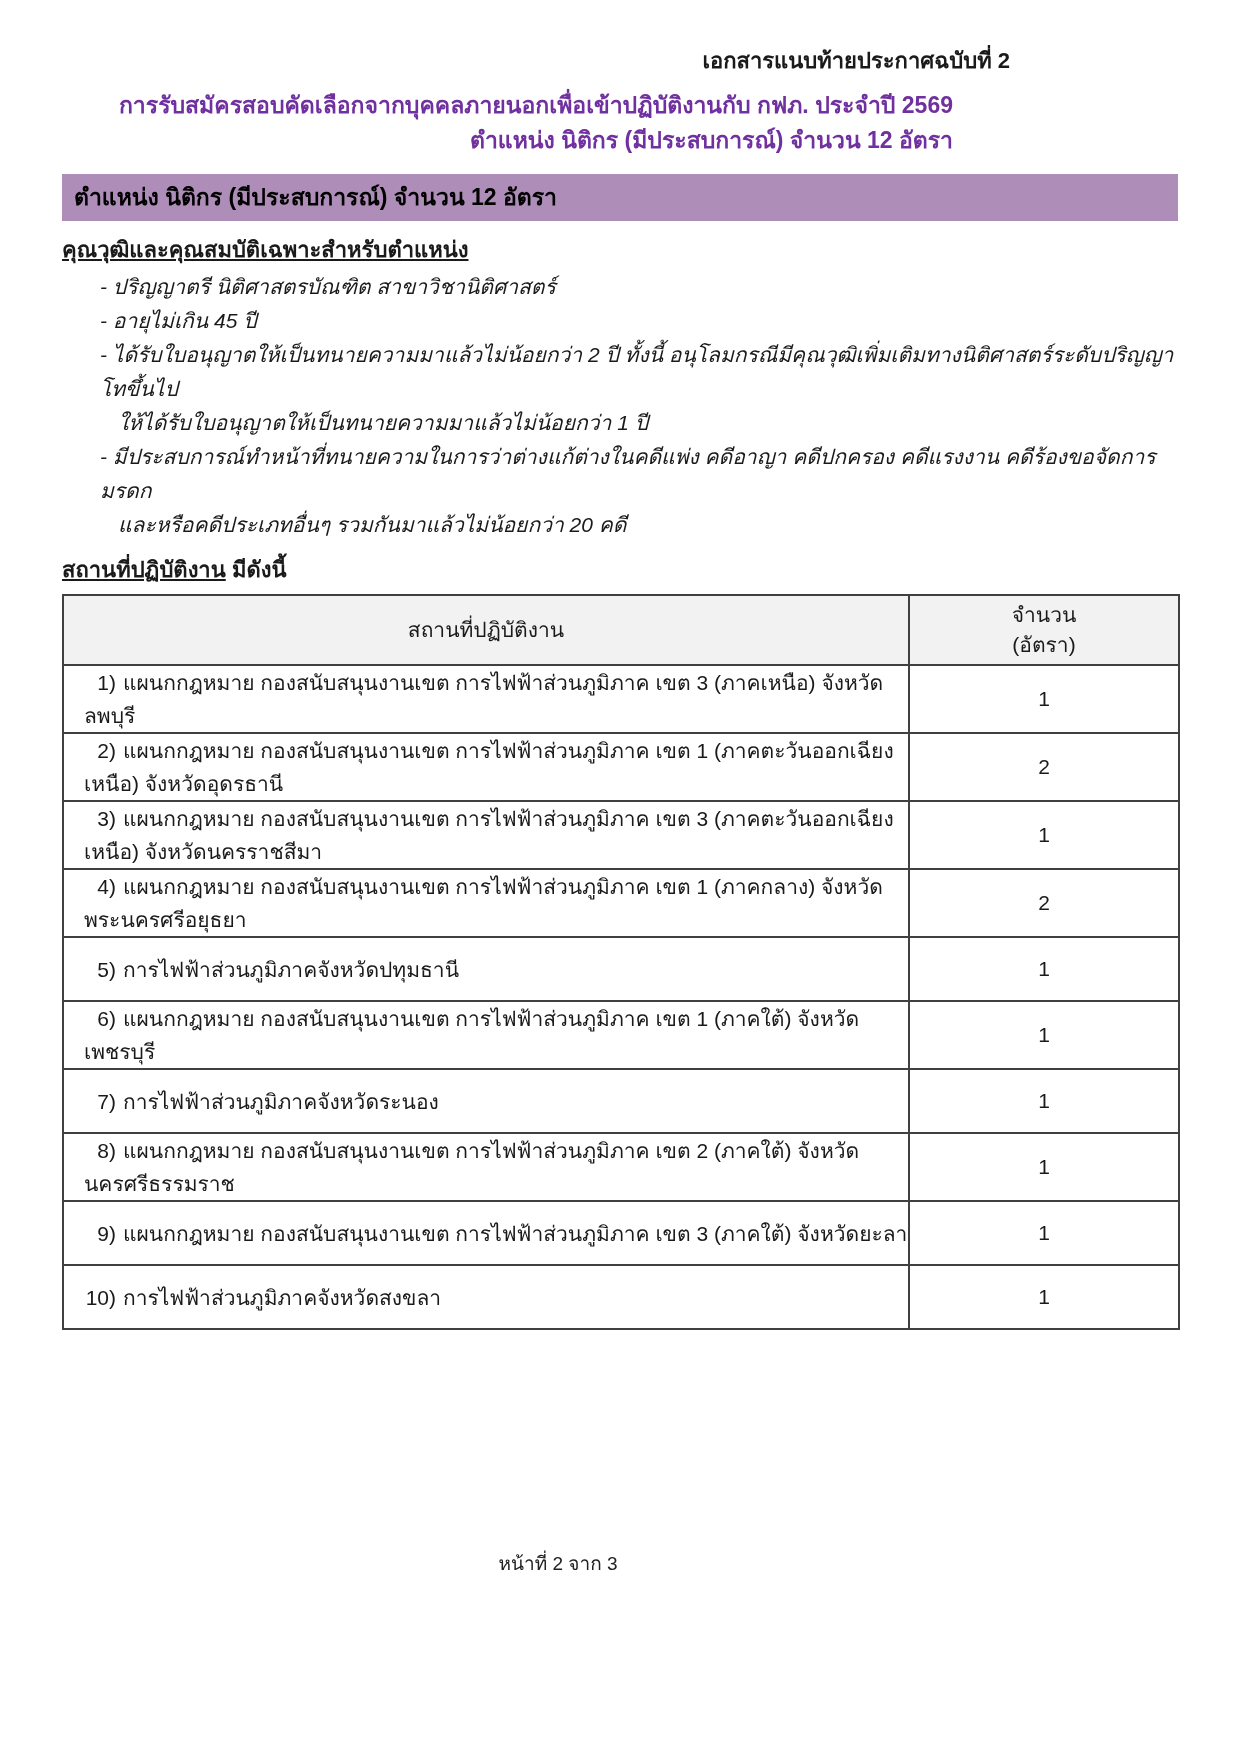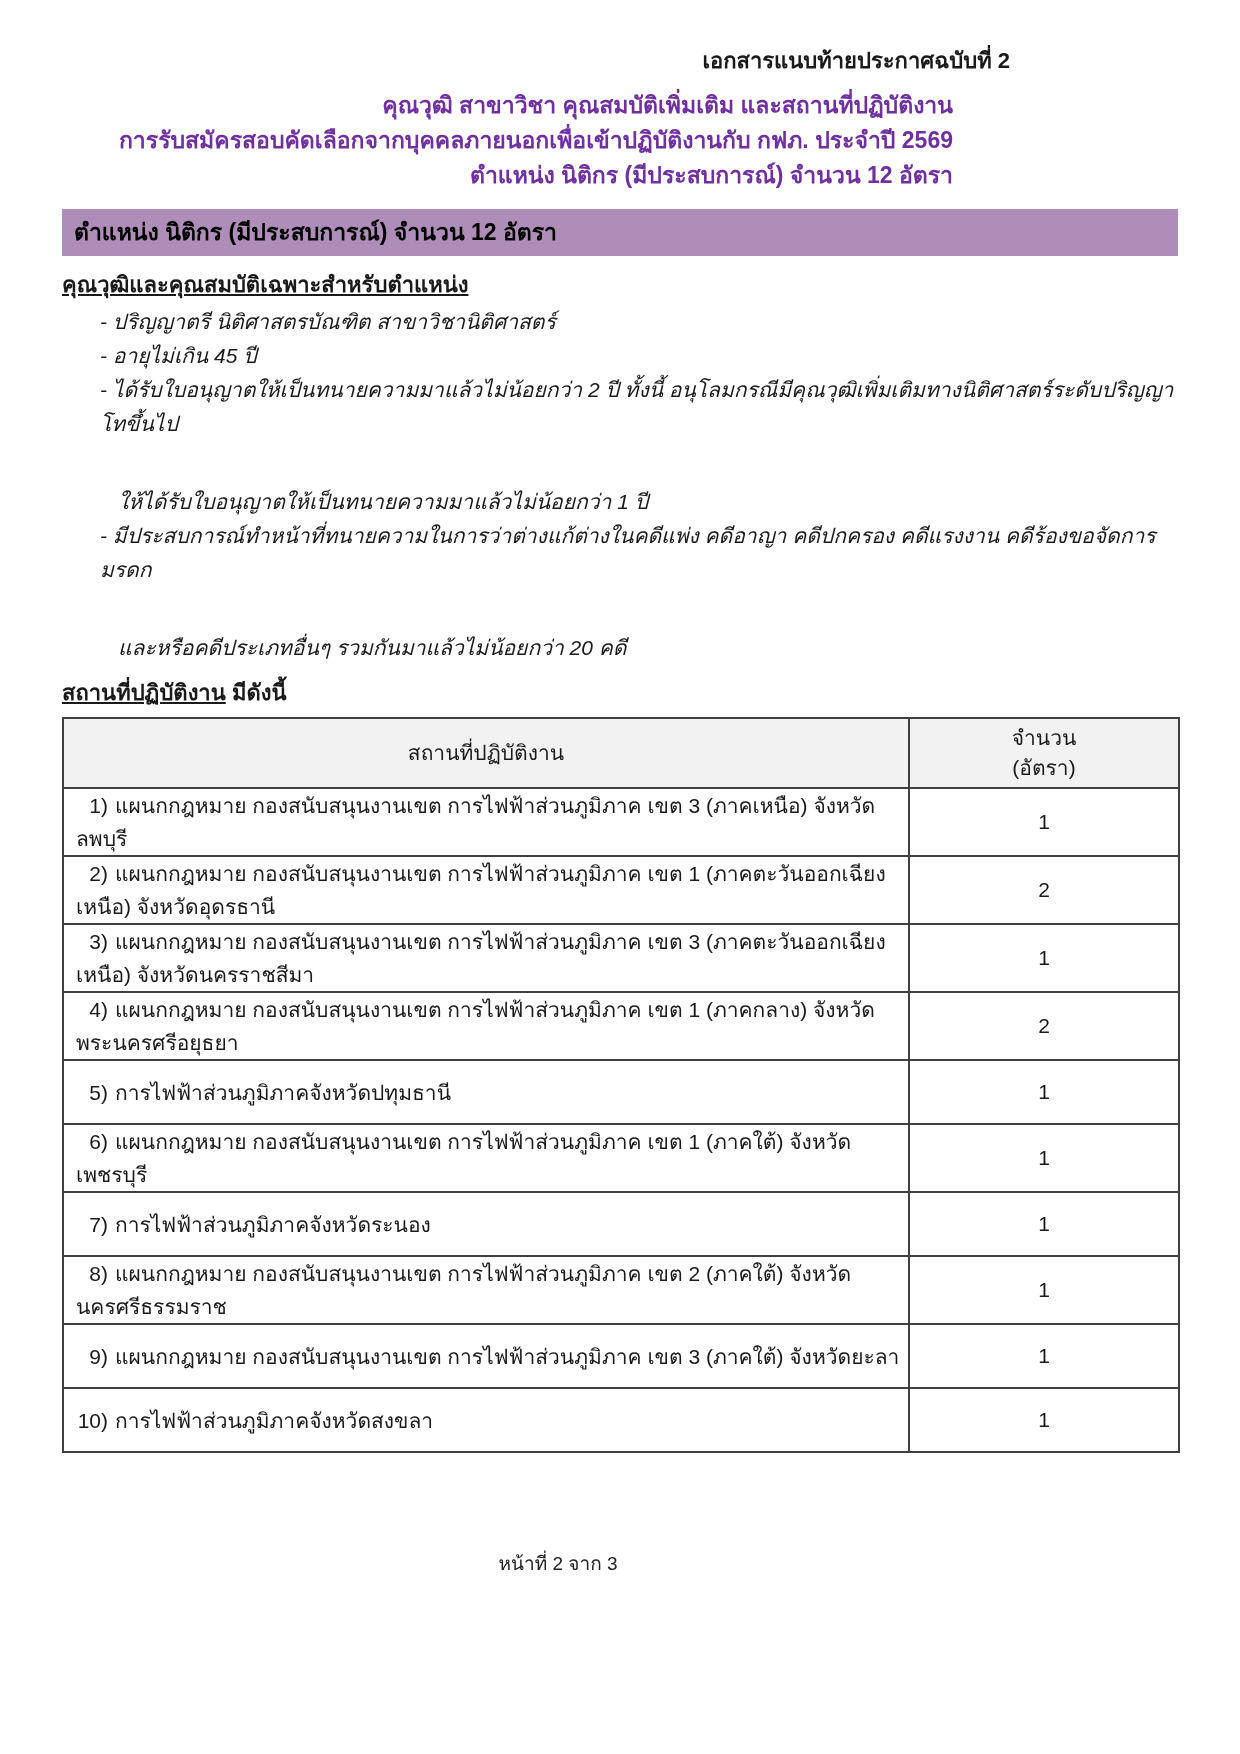--- a/index.html
+++ b/index.html
@@ -55,21 +55,21 @@
     font-weight:bold;
     line-height:32px;
   }
   .underline{text-decoration:underline;}
   .qual-list{margin-top:4px;font-style:italic;}
   .qual-line{
     font-size:21px;
     line-height:34px;
     padding-left:38px;
   }
-  .qual-line.continuation{padding-left:56px;margin-top:44px;}
+  .qual-line.continuation{padding-left:56px;}
   .locations-heading{
     margin-top:12px;
     font-size:22px;
     font-weight:bold;
     line-height:32px;
   }
   table.loc-table{
     margin-top:8px;
     width:1116px;
     border-collapse:collapse;
@@ -87,21 +87,21 @@
     height:70px;
     line-height:30px;
   }
   .col-loc{width:846px;}
   .col-count{width:270px;}
   .loc-table td{
     height:64px;
     vertical-align:middle;
     font-size:21px;
   }
-  .cell-loc{padding-left:12px;}
+  .cell-loc{padding-left:20px;}
   .row-no{
     display:inline-block;
     width:32px;
     text-align:right;
     margin-right:7px;
   }
   .cell-count{text-align:center;}
   .footer{
     position:absolute;
     left:0;top:1548px;
@@ -112,21 +112,20 @@
   }
 </style>
 </head>
 <body>
 
 <div class="page">
 
   <div class="doc-ref">เอกสารแนบท้ายประกาศฉบับที่ 2</div>
 
   <div class="intro">
-    <div class="intro-line">คุณวุฒิ สาขาวิชา คุณสมบัติเพิ่มเติม และสถานที่ปฏิบัติงาน</div>
     <div class="intro-line">การรับสมัครสอบคัดเลือกจากบุคคลภายนอกเพื่อเข้าปฏิบัติงานกับ กฟภ. ประจำปี 2569</div>
     <div class="intro-line">ตำแหน่ง นิติกร (มีประสบการณ์) จำนวน 12 อัตรา</div>
   </div>
 
   <div class="banner">ตำแหน่ง นิติกร (มีประสบการณ์) จำนวน 12 อัตรา</div>
 
   <div class="section-heading">
     <span class="underline">คุณวุฒิและคุณสมบัติเฉพาะสำหรับตำแหน่ง</span>
   </div>
 

